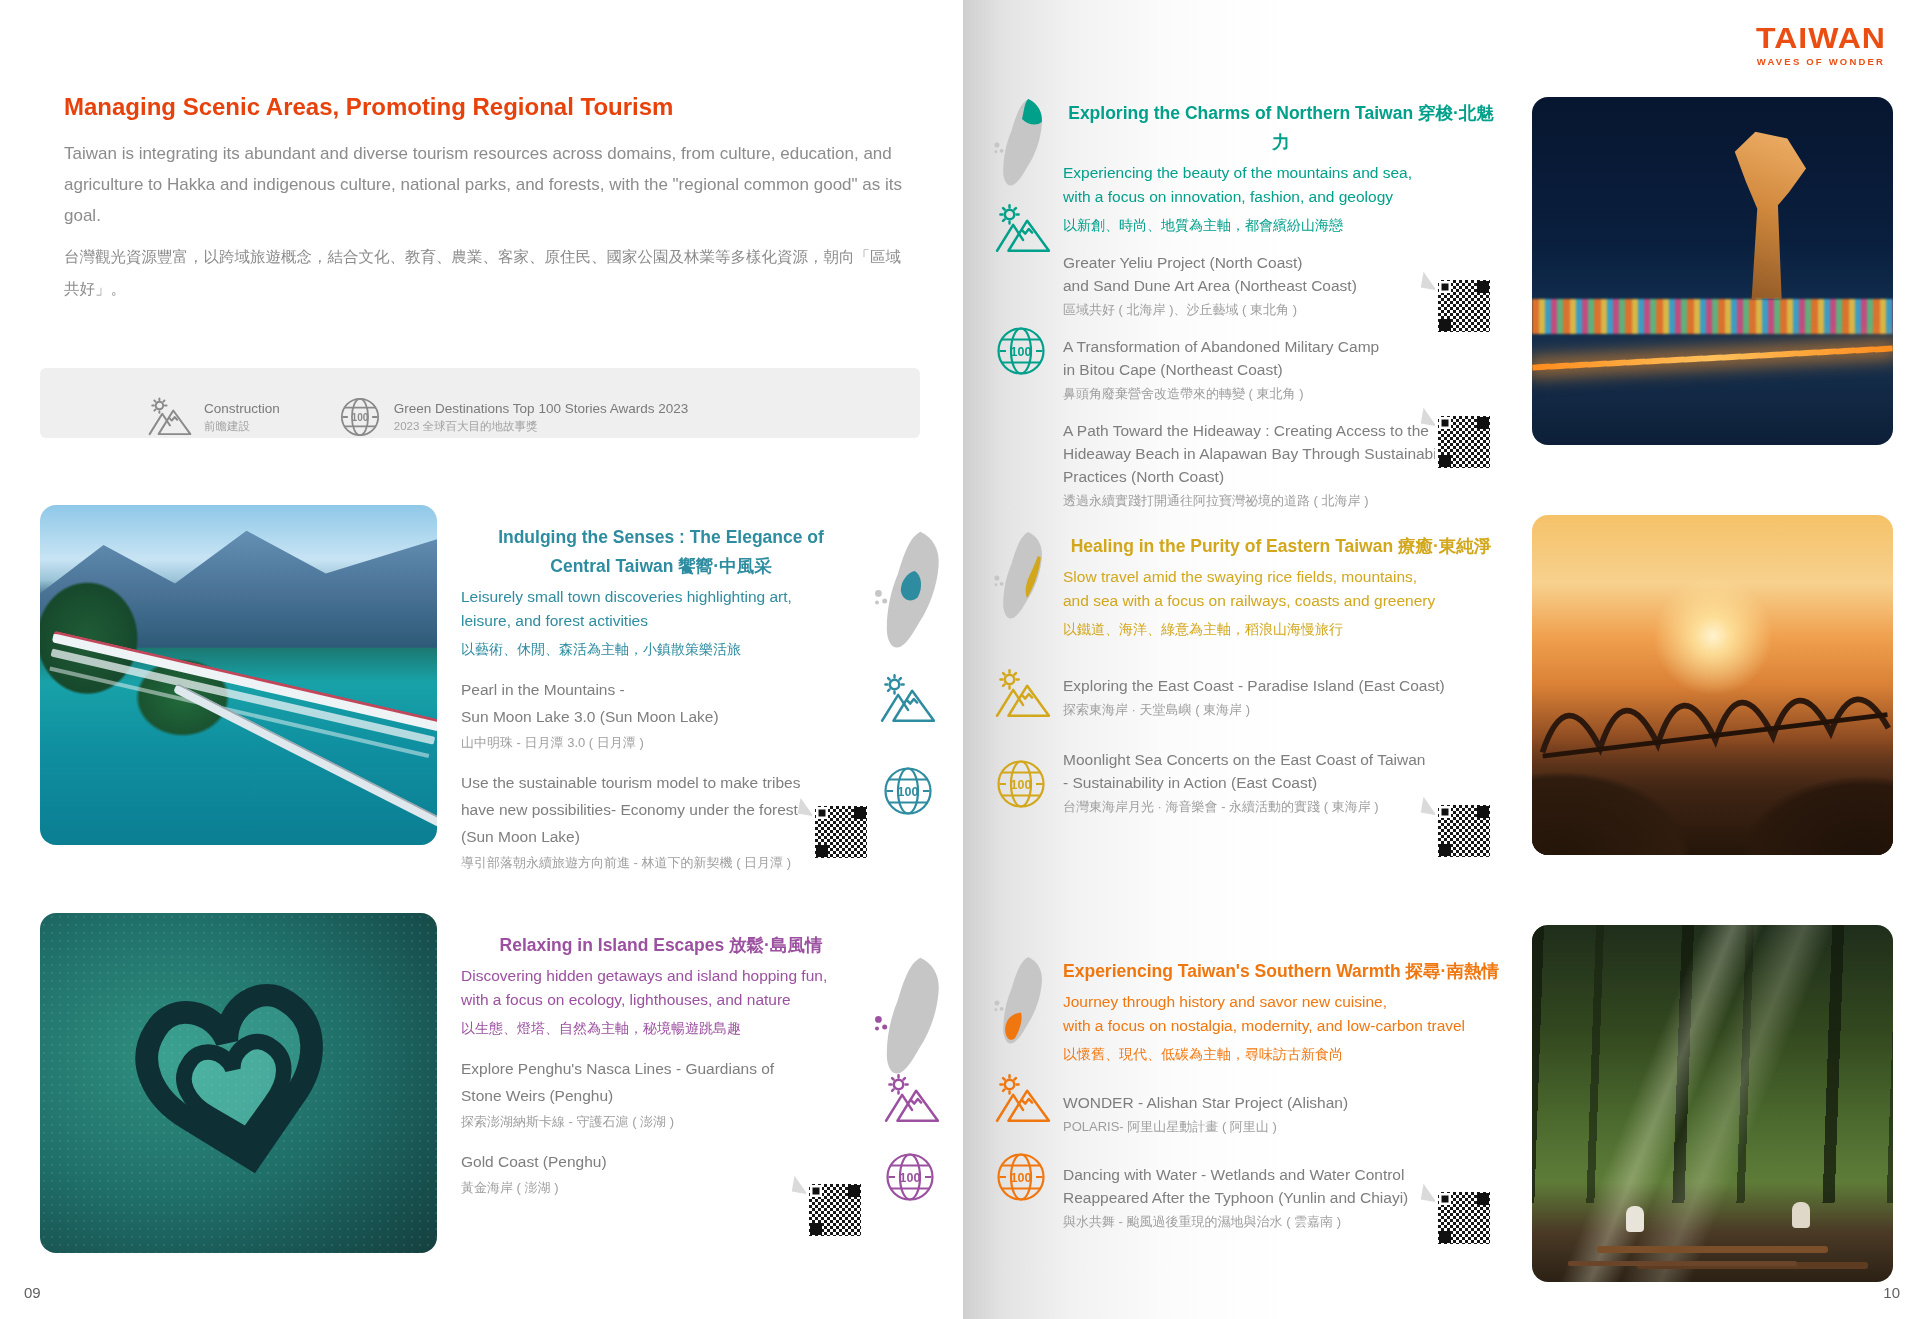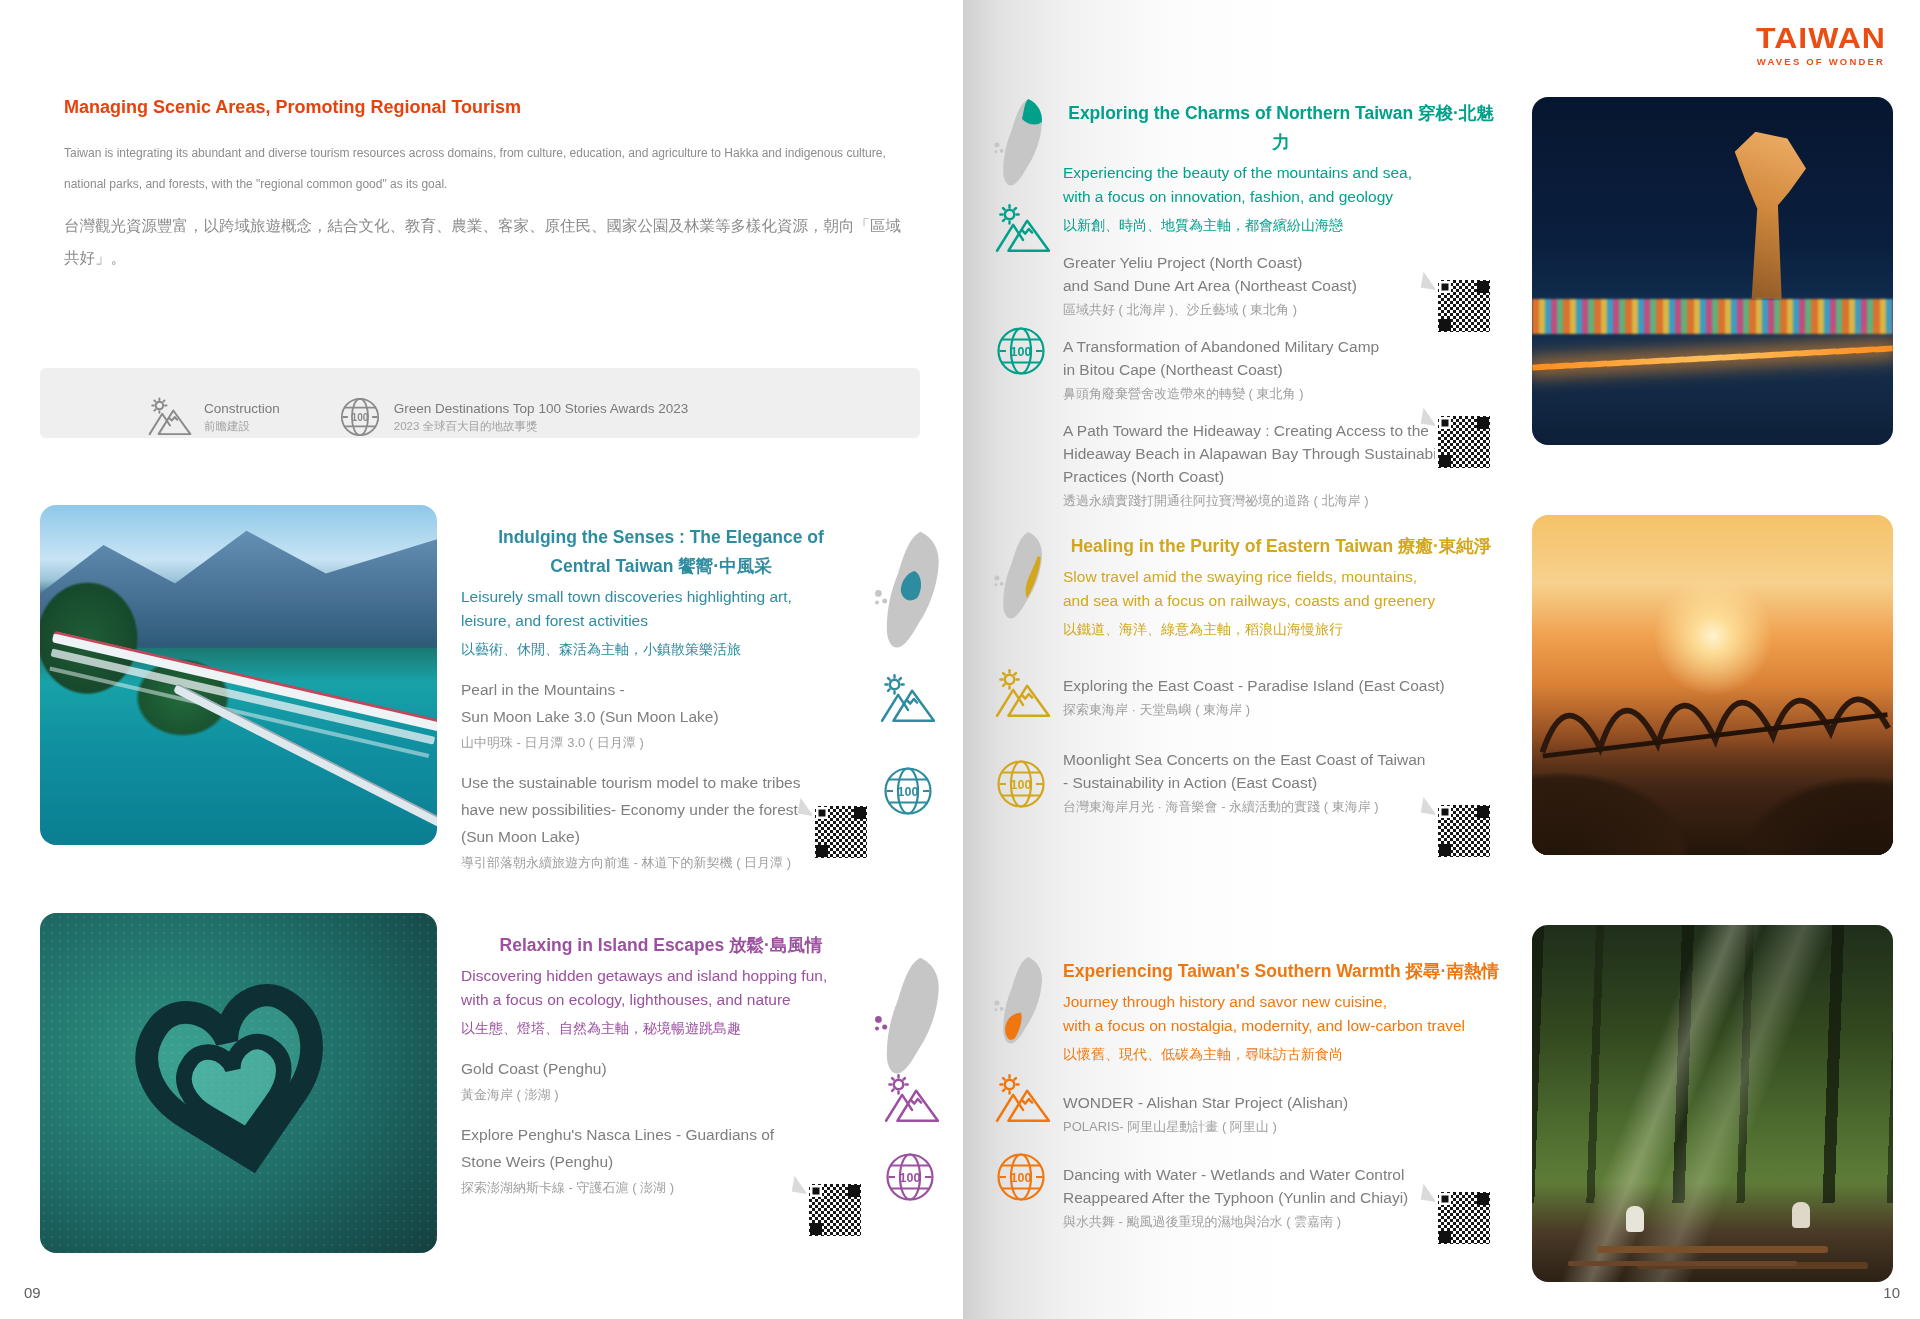--- a/index.html
+++ b/index.html
@@ -8,23 +8,23 @@
   .pre{white-space:pre-line;}
   
   .spine{position:absolute;left:963px;top:0;width:330px;height:1319px;
          background:linear-gradient(to right,#cfcfcf 0px,#e3e3e3 40px,#f2f2f2 110px,#fcfcfc 210px,#ffffff 330px);}
   
   .logo{position:absolute;left:1735px;top:22px;width:172px;text-align:center;color:#ea4e12;}
   .logo-word{font-size:32px;font-weight:700;letter-spacing:1px;line-height:32px;transform:scaleY(.92);}
   .logo-tag{font-size:9.5px;font-weight:700;letter-spacing:2.2px;margin-top:2px;}
   
   .intro{position:absolute;left:64px;top:92px;width:860px;}
-  .intro h1{margin:0;font-size:18px;line-height:30px;color:#e8420c;font-weight:700;}
+  .intro h1{margin:0;font-size:24px;line-height:30px;color:#e8420c;font-weight:700;}
   .intro h2{margin:8px 0 0 0;font-size:19px;line-height:26px;color:#e8420c;font-weight:700;}
-  .body-en{margin:16px 0 0 0;font-size:12px;line-height:31px;color:#8c8c8c;width:840px;}
+  .body-en{margin:16px 0 0 0;font-size:17px;line-height:31px;color:#8c8c8c;width:840px;}
   .body-zh{margin:10px 0 0 0;font-size:15.5px;line-height:32px;color:#8c8c8c;width:850px;}
   
   .legend-bar{position:absolute;left:40px;top:368px;width:880px;height:70px;background:#f0efef;border-radius:6px;
               display:flex;align-items:flex-end;color:#8a8a8a;}
   .legend-item{display:flex;align-items:center;gap:12px;}
   .legend-item.first{margin-left:108px;}
   .legend-item.second{margin-left:58px;}
   .legend-en{font-size:13.5px;color:#7a7a7a;}
   .legend-zh{font-size:11.5px;color:#a3a3a3;margin-top:3px;}
   .legend-bar .icon{width:44px;height:42px;color:#8a8a8a;}
@@ -262,27 +262,27 @@
         <path d="M50 28 C48 16 34 10 26 19 C17 28 20 42 31 52 L50 70 L69 52 C80 42 83 28 74 19 C66 10 52 16 50 28 Z" stroke="#0e3034" stroke-width="8" fill="rgba(90,210,190,0.28)"></path>
         <path d="M50 38 C49 31 40 27 35 33 C30 38 32 46 39 52 L50 62 L61 52 C68 46 70 38 65 33 C60 27 51 31 50 38 Z" stroke="#0e3034" stroke-width="5.5" fill="rgba(120,225,205,0.3)"></path>
       </svg>
     </div>
     <div class="sec-text t-island">
       <h3 class="pre">Relaxing in Island Escapes 放鬆·島風情</h3>
       <p class="sub pre">Discovering hidden getaways and island hopping fun,
 with a focus on ecology, lighthouses, and nature</p>
       <p class="subzh">以生態、燈塔、自然為主軸，秘境暢遊跳島趣</p>
       <div class="item">
-        <p class="ien pre">Gold Coast (Penghu)</p>
-        <p class="izh">黃金海岸 ( 澎湖 )</p>
-      </div>
-      <div class="item">
         <p class="ien pre">Explore Penghu's Nasca Lines - Guardians of
 Stone Weirs (Penghu)</p>
         <p class="izh">探索澎湖納斯卡線 - 守護石滬 ( 澎湖 )</p>
+      </div>
+      <div class="item">
+        <p class="ien pre">Gold Coast (Penghu)</p>
+        <p class="izh">黃金海岸 ( 澎湖 )</p>
       </div>
     </div>
     <svg class="map" viewBox="0 0 60 90">
       <use href="#tw" class="tw-base"></use>
         <use href="#tw-isl" fill="#9b50a0"></use>
     </svg>
     <svg class="icon i-mtn c-island" viewBox="0 0 54 48">
         <use href="#ic-mtn"></use>
       </svg>
     <svg class="icon i-glb c-island" viewBox="0 0 52 52">

